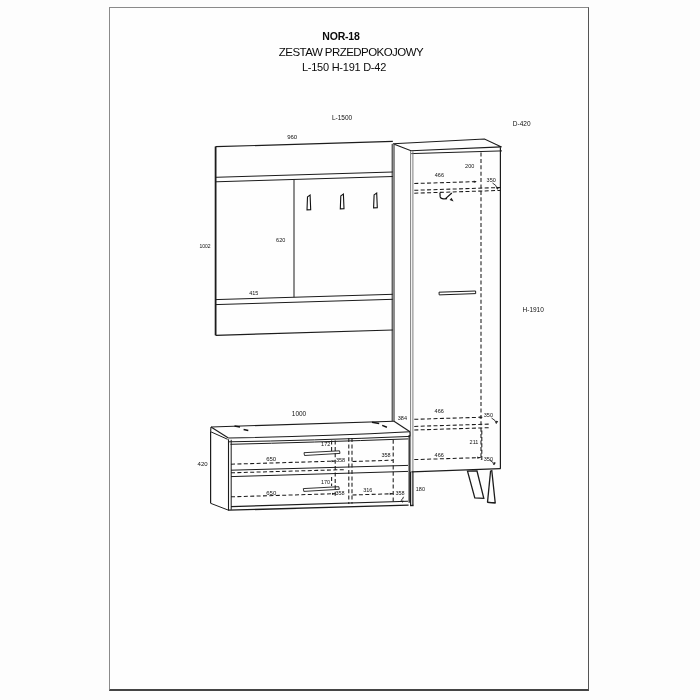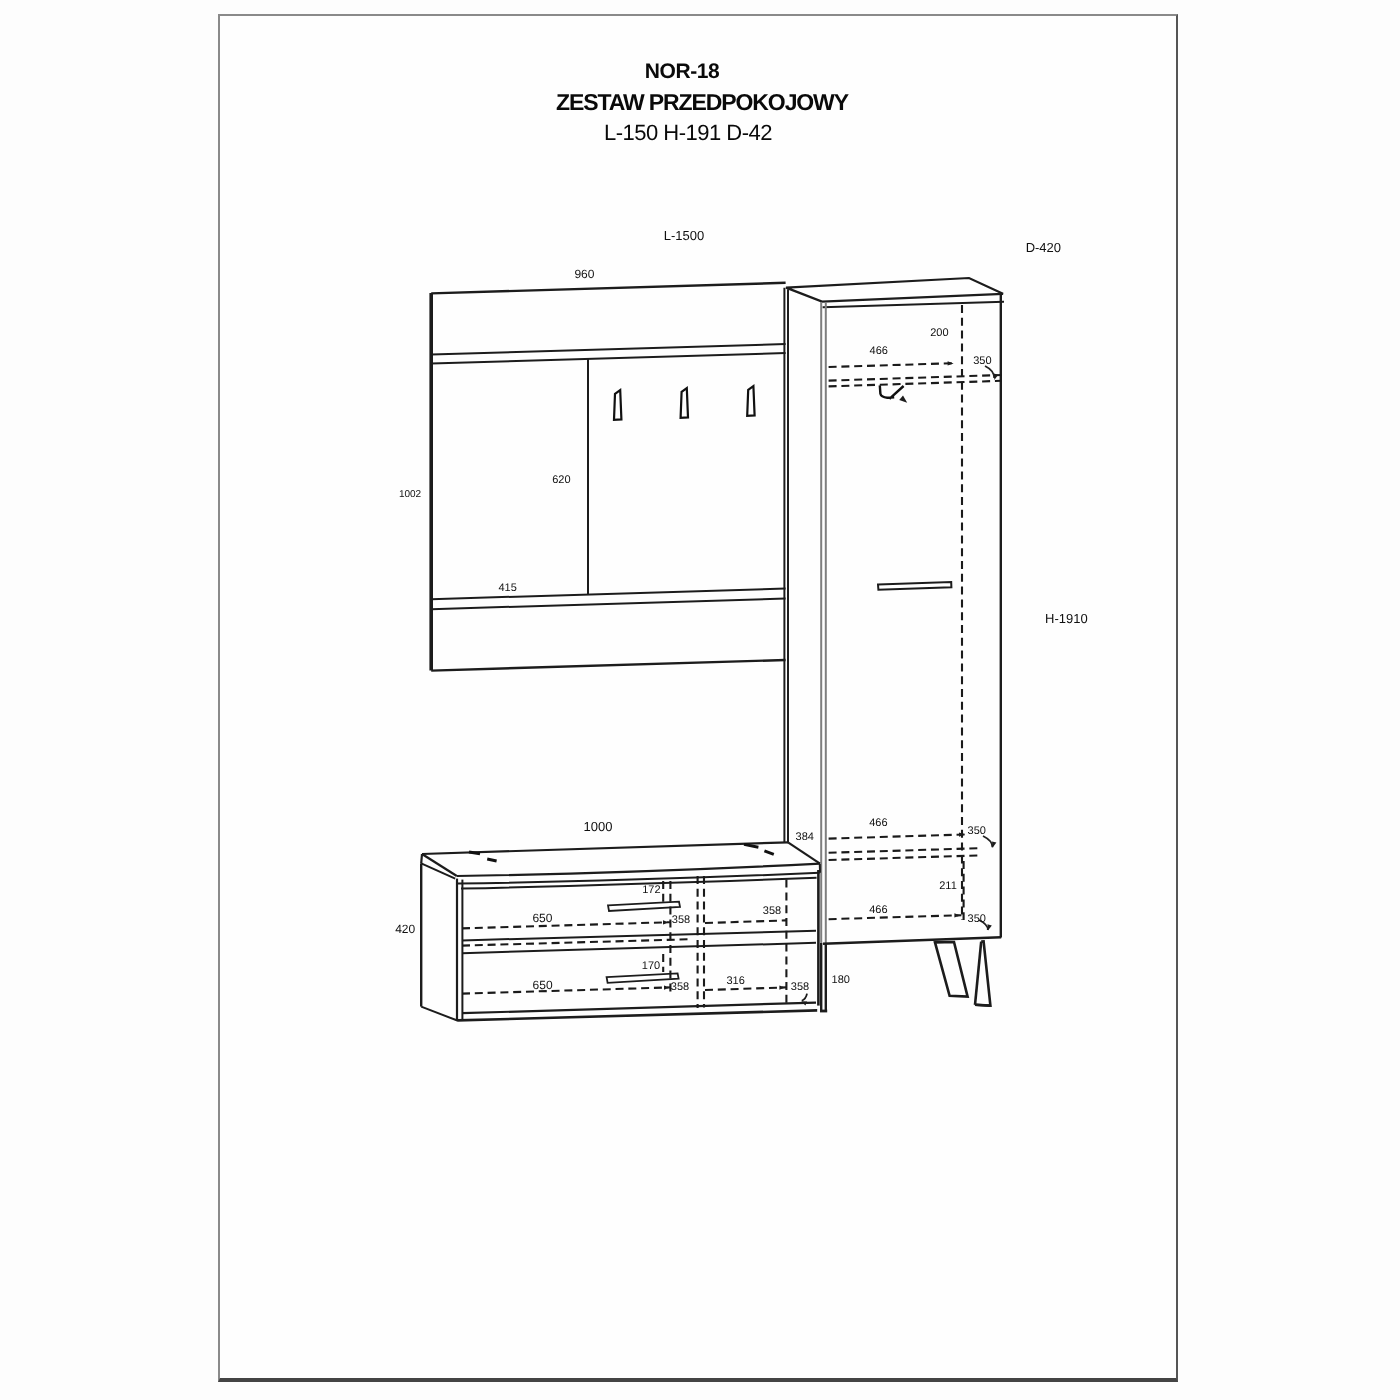--- a/index.html
+++ b/index.html
@@ -6,21 +6,21 @@
 #page{position:absolute;left:109px;top:7px;width:480px;height:684px;background:#fefefe;border-top:1px solid #8a8a8a;border-left:1px solid #8a8a8a;border-right:1.6px solid #555;border-bottom:2px solid #444;box-sizing:border-box;}
 .t{position:absolute;width:100%;text-align:center;color:#0a0a0a;}
 </style>
 </head>
 <body>
 
 <div id="page"></div>
 
 <div class="t" style="left:0;top:30px;font-size:10.5px;font-weight:bold;letter-spacing:-0.2px;transform:translateX(-9px);">NOR-18</div>
 
-<div class="t" style="left:0;top:45.5px;font-size:11.5px;font-weight:bold;letter-spacing:-0.55px;transform:translateX(1px);">ZESTAW PRZEDPOKOJOWY</div>
+<div class="t" style="left:0;top:45.5px;font-size:11.5px;font-weight:normal;letter-spacing:-0.55px;transform:translateX(1px);">ZESTAW PRZEDPOKOJOWY</div>
 
 <div class="t" style="left:0;top:61px;font-size:11px;letter-spacing:-0.25px;transform:translateX(-6px);">L-150 H-191 D-42</div>
 
 <svg width="700" height="700" viewBox="0 0 700 700" style="position:absolute;left:0;top:0">
 
 <line x1="215.6" y1="146.5" x2="215.6" y2="335.3" stroke="#1c1c1c" stroke-width="1.8"></line>
 <line x1="215.6" y1="146.7" x2="392.8" y2="141.4" stroke="#1c1c1c" stroke-width="1.2"></line>
 
 <line x1="215.6" y1="177.3" x2="392.8" y2="172.0" stroke="#1c1c1c" stroke-width="1.0"></line>
 <line x1="215.6" y1="181.8" x2="392.8" y2="176.5" stroke="#1c1c1c" stroke-width="1.0"></line>

